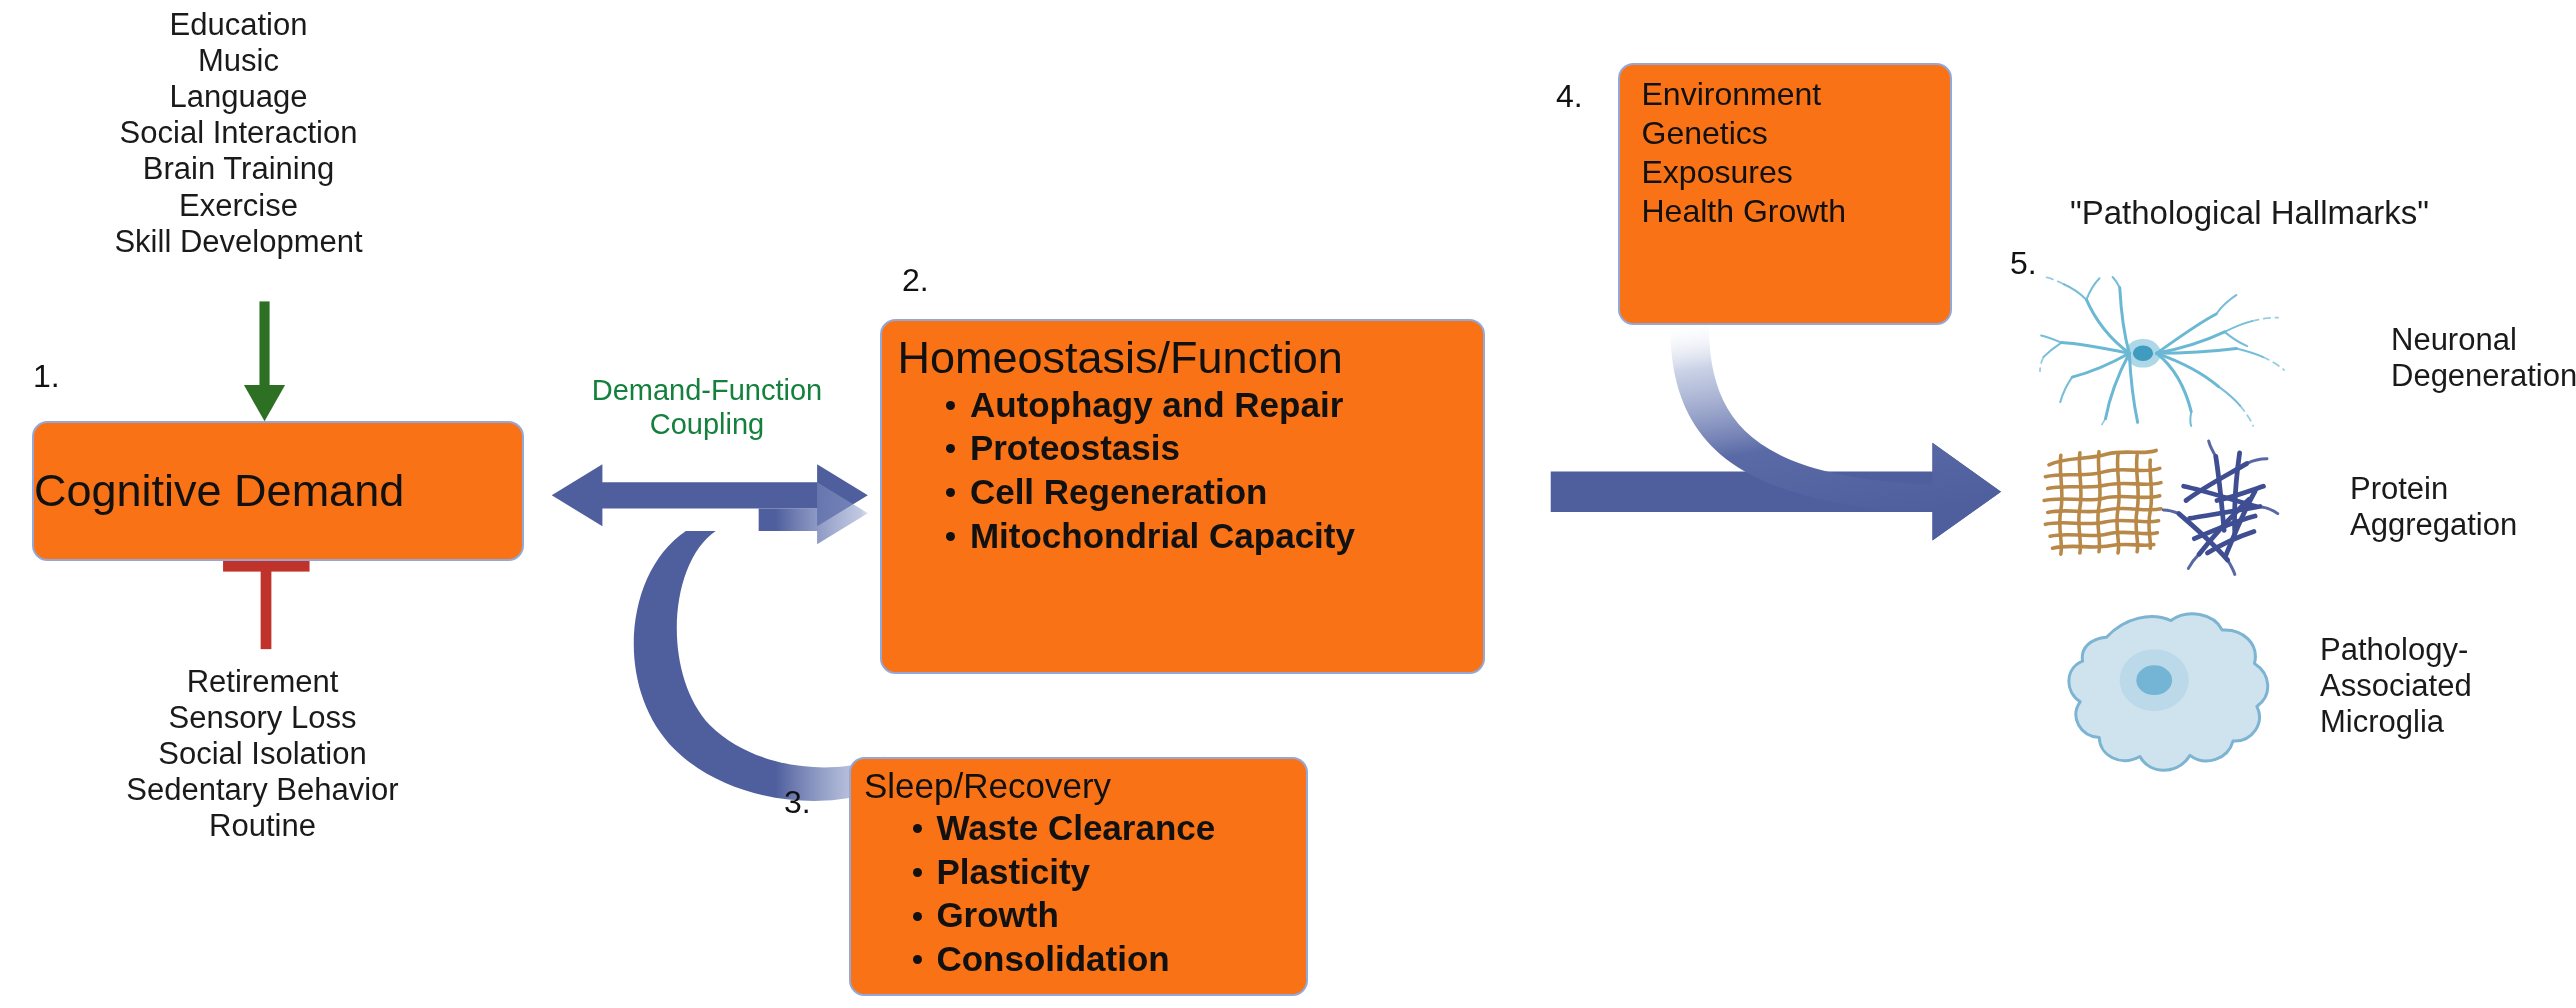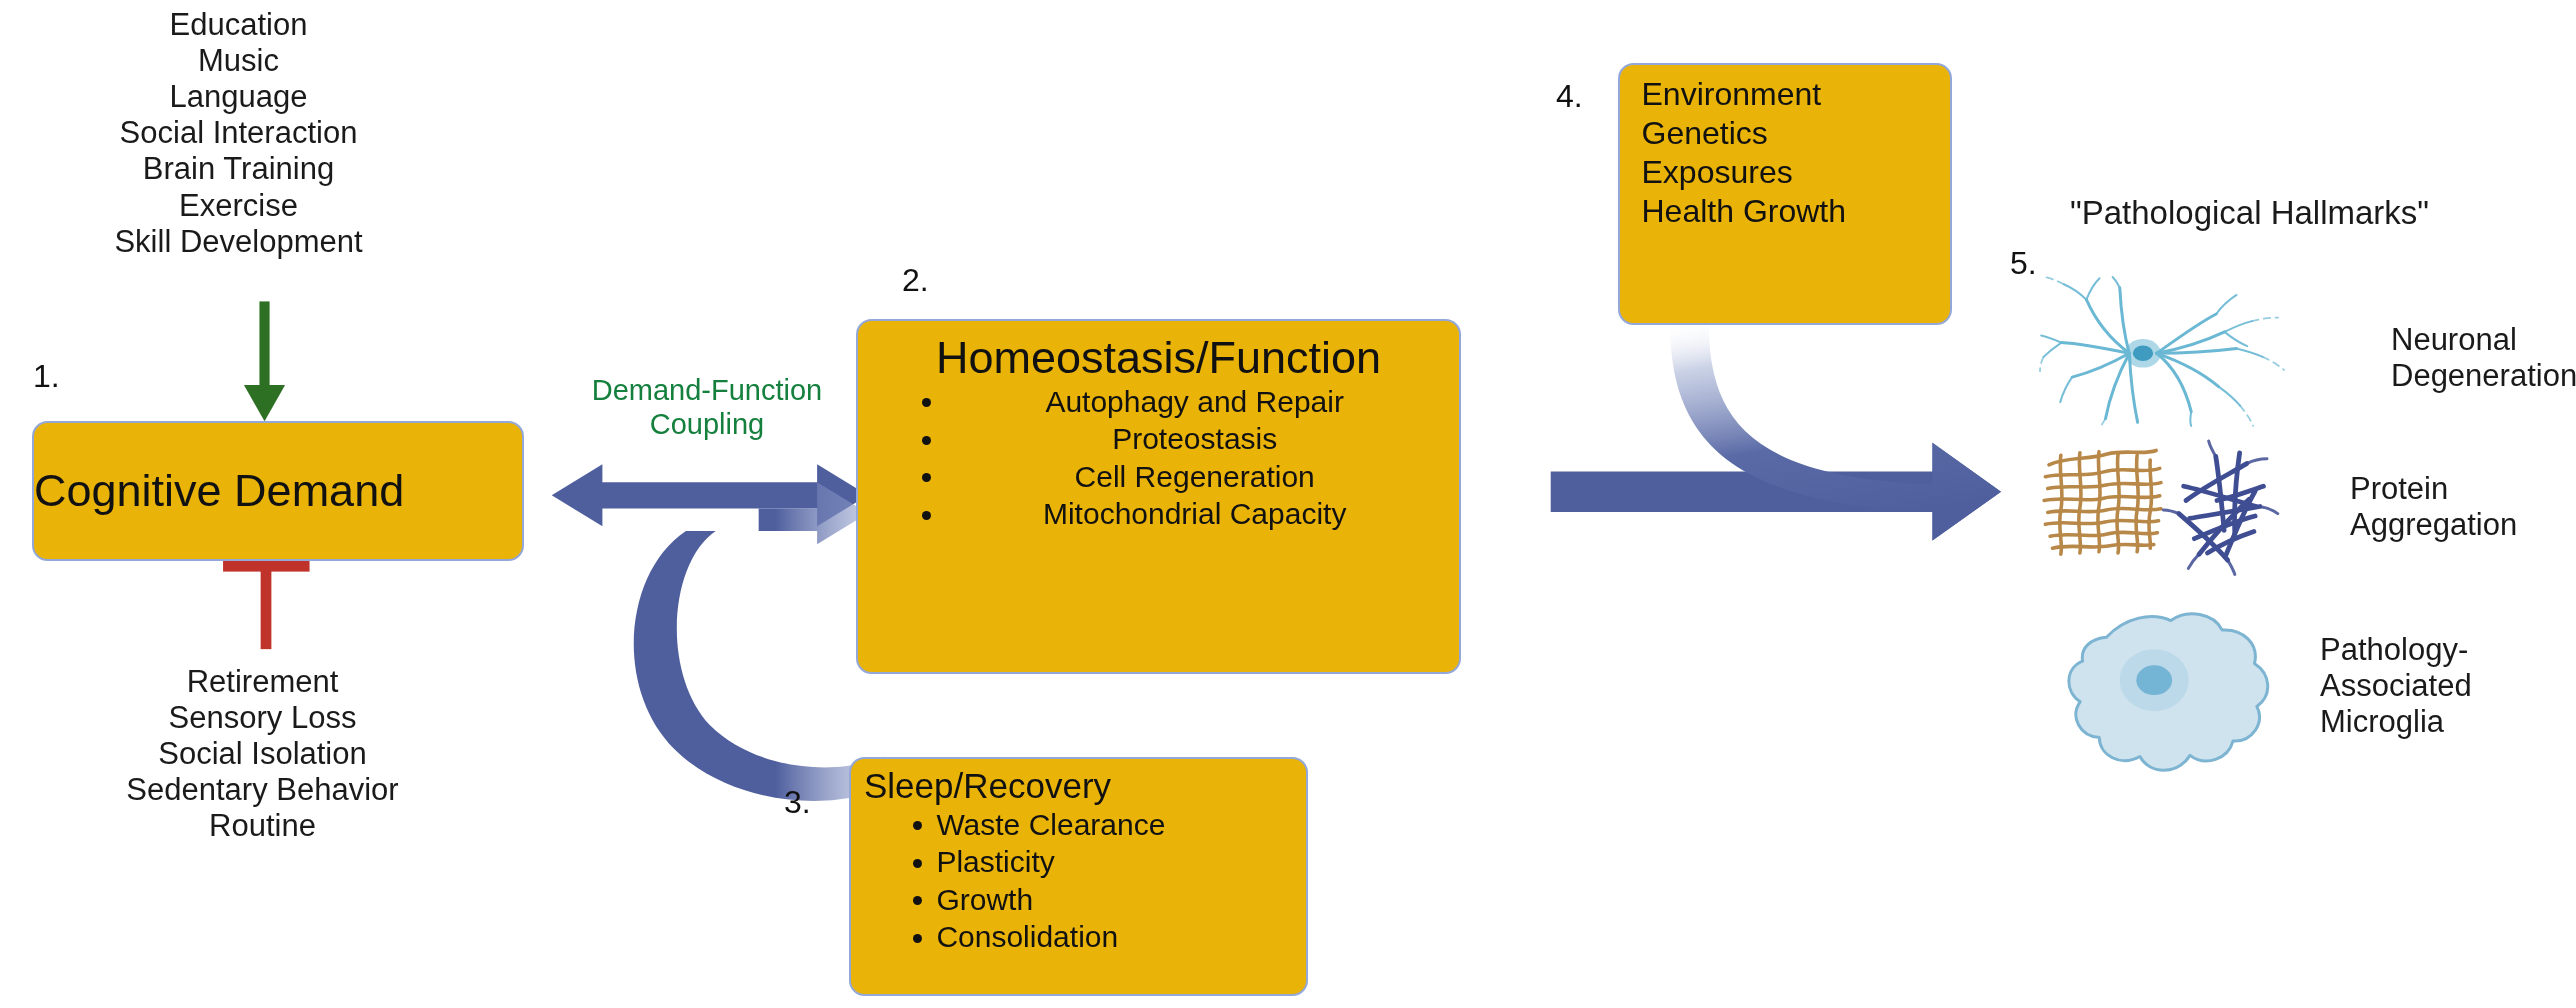--- a/index.html
+++ b/index.html
@@ -6,25 +6,25 @@
   body{width:2576px;height:1009px;position:relative;overflow:hidden;
        font-family:"Liberation Sans",sans-serif;color:#1a1a1a;}
   .stage{position:absolute;left:0;top:0;width:2244px;height:1009px;}
   .abs{position:absolute;}
 
   
   .stack{font-size:31px;line-height:1.13;text-align:center;color:#1a1a1a;white-space:nowrap;}
   .stack div{padding:0.6px 0;}
 
   
-  .box{box-sizing:border-box;background:#eab308;border:2.4px solid #93a8d8;border-radius:15.5px;}
+  .box{box-sizing:border-box;background:#f97316;border:2.4px solid #93a8d8;border-radius:15.5px;}
   .box-title{font-size:35px;line-height:1.1;color:#111;}
   .box-title.big{font-size:45px;}
   .box ul{margin:0;padding:0 0 0 45px;list-style:none;}
-  .box li{font-size:30px;line-height:1.25;color:#111;position:relative;padding-left:27.4px;white-space:nowrap;}
+  .box li{font-size:35px;line-height:1.25;color:#111;position:relative;padding-left:27.4px;white-space:nowrap;font-weight:bold;}
   .box li:before{content:"";position:absolute;left:3.6px;top:.52em;width:9px;height:9px;
                  border-radius:50%;background:#111;}
   .plainlines{font-size:32px;line-height:1.22;color:#111;white-space:nowrap;}
 
   .numlabel{font-size:32px;color:#111;}
   .caption{font-size:31px;line-height:1.16;color:#1a1a1a;}
   .coupling{font-size:29px;line-height:1.18;text-align:center;color:#15803d;}
   .halltitle{font-size:33px;color:#1a1a1a;white-space:nowrap;}
 
   svg{display:block;overflow:visible;}
@@ -113,21 +113,21 @@
     <div>Routine</div>
   </div>
 
   <div class="abs coupling" style="left:540px;top:373px;width:334px;">
     <div>Demand-Function</div>
     <div>Coupling</div>
   </div>
 
   <div class="abs numlabel" style="left:902px;top:262px;">2.</div>
 
-  <div class="abs box" style="left:856px;top:319px;width:605px;height:355px;padding:12px 15.5px 0 15.5px;text-align:center;">
+  <div class="abs box" style="left:880px;top:319px;width:605px;height:355px;padding:12px 15.5px 0 15.5px;">
     <div class="box-title big">Homeostasis/Function</div>
     <ul>
       <li>Autophagy and Repair</li>
       <li>Proteostasis</li>
       <li>Cell Regeneration</li>
       <li>Mitochondrial Capacity</li>
     </ul>
   </div>
 
   <div class="abs numlabel" style="left:784px;top:784px;">3.</div>

